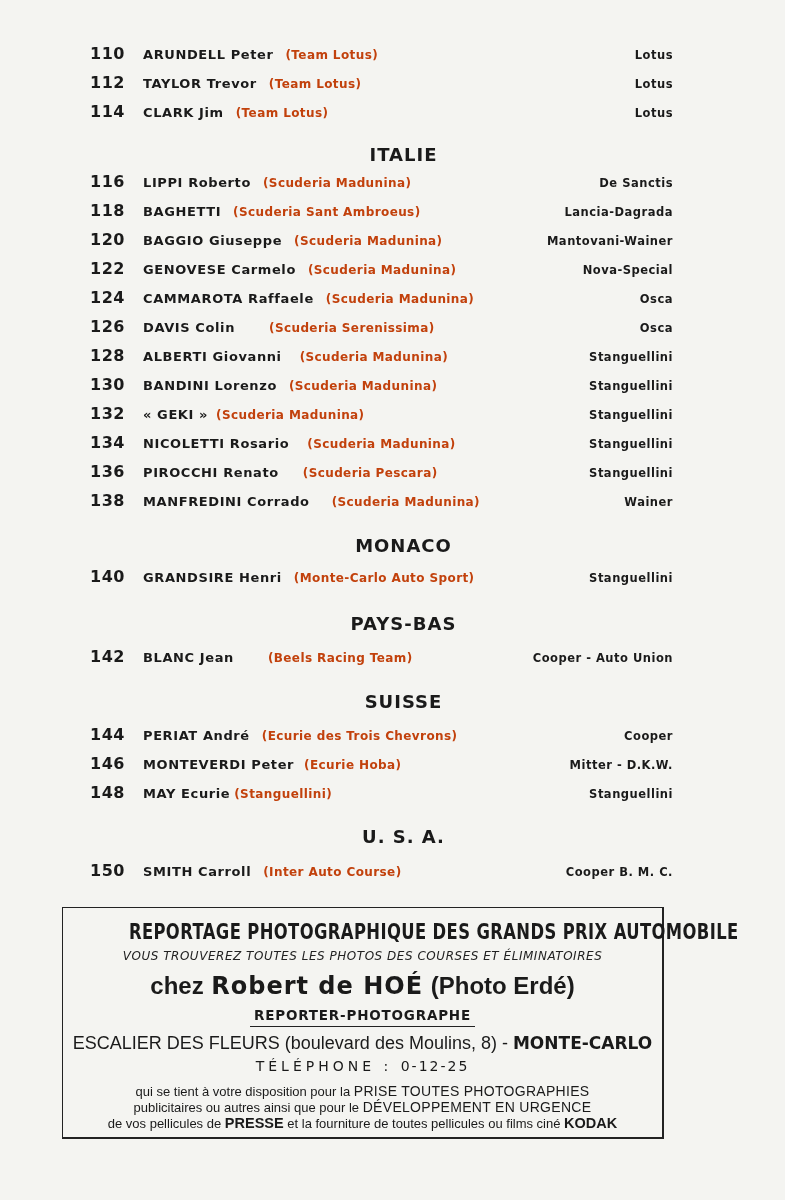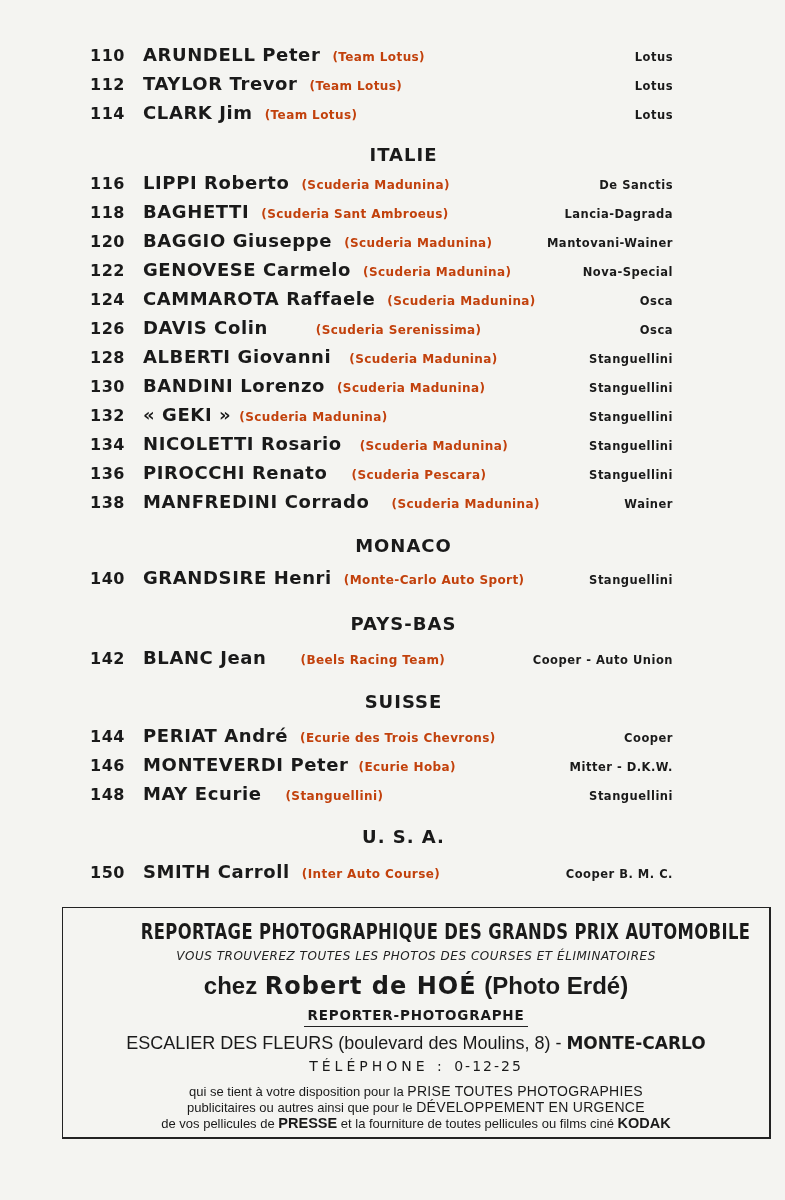--- a/index.html
+++ b/index.html
@@ -14,39 +14,39 @@
   .row {
     position: absolute;
     left: 90px; width: 583px;
     height: 22px;
     display: flex; align-items: baseline;
   }
   .num {
     width: 53px; font-weight: bold; font-size: 16px; letter-spacing: 0.5px;
   }
   .driver {
-    font-weight: bold; font-size: 18px; letter-spacing: 0.6px;
+    font-weight: bold; font-size: 13px; letter-spacing: 0.6px;
     white-space: nowrap;
     text-align: center;
   }
   .team {
     font-size: 12px; letter-spacing: 0.4px; color: #c2410c;
     margin-left: 12px; white-space: nowrap; font-weight: bold;
   }
   .car {
     margin-left: auto; font-weight: bold; font-size: 11.5px; letter-spacing: 0.5px;
     white-space: nowrap;
   }
   .country {
     position: absolute; left: 0; width: 785px; text-align: center;
     font-weight: bold; font-size: 18px; letter-spacing: 1px; padding-left: 11px;
   }
   .ad {
     position: absolute; left: 62px; top: 907px;
-    width: 709px; height: 232px;
+    width: 602px; height: 232px;
     border: 1.5px solid #222;
     border-right-width: 2px; border-bottom-width: 2px;
     box-sizing: border-box;
     text-align: center;
     padding-left: 44px;
   }
   .ad-line { position: absolute; left: 0; width: 100%; text-align: center; white-space: nowrap; }
   .ad-headline {
     top: 12px; font-family: "DejaVu Sans", sans-serif; font-weight: bold;
     font-size: 21px; transform: scaleX(0.78); letter-spacing: 0.5px;
@@ -124,21 +124,21 @@
 </div>
 <div class="row" style="top:288px">
   <span class="num">124</span>
   <span class="driver">CAMMAROTA Raffaele</span>
   <span class="team">(Scuderia Madunina)</span>
   <span class="car">Osca</span>
 </div>
 <div class="row" style="top:317px">
   <span class="num">126</span>
   <span class="driver">DAVIS Colin</span>
-  <span class="team" style="margin-left:48px">(Scuderia Serenissima)</span>
+  <span class="team" style="margin-left:34px">(Scuderia Serenissima)</span>
   <span class="car">Osca</span>
 </div>
 <div class="row" style="top:346px">
   <span class="num">128</span>
   <span class="driver">ALBERTI Giovanni</span>
   <span class="team" style="margin-left:18px">(Scuderia Madunina)</span>
   <span class="car">Stanguellini</span>
 </div>
 <div class="row" style="top:375px">
   <span class="num">130</span>
@@ -196,21 +196,21 @@
 </div>
 <div class="row" style="top:754px">
   <span class="num">146</span>
   <span class="driver">MONTEVERDI Peter</span>
   <span class="team" style="margin-left:10px">(Ecurie Hoba)</span>
   <span class="car">Mitter - D.K.W.</span>
 </div>
 <div class="row" style="top:783px">
   <span class="num">148</span>
   <span class="driver">MAY Ecurie</span>
-  <span class="team" style="margin-left:24px">(Stanguellini)</span>
+  <span class="team" style="margin-left:4px">(Stanguellini)</span>
   <span class="car">Stanguellini</span>
 </div>
 
 <div class="country" style="top:826px">U. S. A.</div>
 <div class="row" style="top:861px">
   <span class="num">150</span>
   <span class="driver">SMITH Carroll</span>
   <span class="team">(Inter Auto Course)</span>
   <span class="car">Cooper B. M. C.</span>
 </div>

